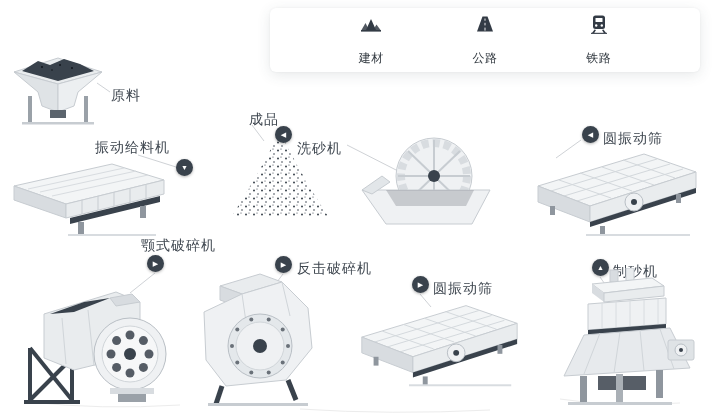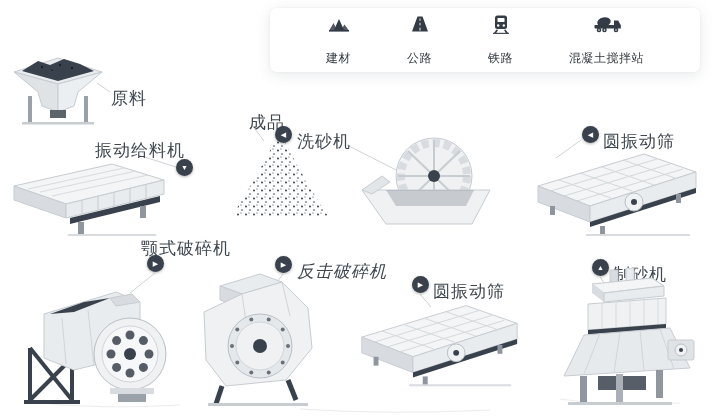--- a/index.html
+++ b/index.html
@@ -10,21 +10,21 @@
   .wires{position:absolute;left:0;top:0;width:720px;height:417px;pointer-events:none;}
   .app-card{
     position:absolute;left:270px;top:8px;width:430px;height:64px;background:#fff;
     border-radius:6px;box-shadow:0 3px 14px rgba(60,70,85,.12),0 0 2px rgba(60,70,85,.08);
     display:flex;align-items:center;justify-content:space-evenly;
   }
   .app-item{display:flex;flex-direction:column;align-items:center;gap:16px;}
   .app-icon{height:20px;display:flex;align-items:flex-end;}
   .app-icon svg{display:block;}
   .app-label{font-size:12px;color:#333a41;letter-spacing:.5px;white-space:nowrap;}
-  .node-label{position:absolute;font-size:17px;color:#3f4750;white-space:nowrap;letter-spacing:1px;}
+  .node-label{position:absolute;font-size:14px;color:#3f4750;white-space:nowrap;letter-spacing:1px;}
   .badge{
     position:absolute;width:17px;height:17px;border-radius:50%;background:#39424c;color:#fff;
     display:flex;align-items:center;justify-content:center;font-size:7px;line-height:1;
     box-shadow:0 1px 3px rgba(0,0,0,.3);cursor:pointer;
   }
   .illus{position:absolute;}
   .illus svg{display:block;width:100%;height:100%;}
 </style>
 </head>
 <body>
@@ -82,36 +82,20 @@
           <rect x="8.5" y="4" width="7" height="4" rx="0.6" fill="#ffffff"></rect>
           <circle cx="9.2" cy="11.5" r="1.2" fill="#ffffff"></circle>
           <circle cx="14.8" cy="11.5" r="1.2" fill="#ffffff"></circle>
           <path d="M7.5 15.5 L5 19 H7.2 L9 16 Z"></path>
           <path d="M16.5 15.5 L19 19 H16.8 L15 16 Z"></path>
           <rect x="4" y="18.8" width="16" height="1.1"></rect>
         </svg>
       </span>
       <span class="app-label">铁路</span>
     </div>
-    <div class="app-item">
-      <span class="app-icon">
-        <svg width="30" height="20" viewBox="0 0 30 20" fill="#333b45">
-          <ellipse cx="12" cy="8" rx="6.8" ry="4.6" transform="rotate(-12 12 8)"></ellipse>
-          <rect x="2.5" y="11" width="21" height="3.6" rx="0.8"></rect>
-          <path d="M22 6.5 h4.2 l2.6 4.8 v3.2 h-6.8 Z"></path>
-          <circle cx="7" cy="16" r="2.3"></circle>
-            <circle cx="12.5" cy="16" r="2.3"></circle>
-            <circle cx="24" cy="16" r="2.3"></circle>
-          <circle cx="7" cy="16" r="0.8" fill="#ffffff"></circle>
-            <circle cx="12.5" cy="16" r="0.8" fill="#ffffff"></circle>
-            <circle cx="24" cy="16" r="0.8" fill="#ffffff"></circle>
-        </svg>
-      </span>
-      <span class="app-label">混凝土搅拌站</span>
-    </div>
   </div>
 
   <div class="illus" style="left:8px;top:50px;width:100px;height:78px;">
     <svg viewBox="0 0 100 78">
       <polygon points="6,22 50,8 94,22 50,34" fill="#e9ecee" stroke="#c7ccd1"></polygon>
       <path d="M14,21 L30,11 L42,15 L56,9 L72,14 L86,21 L50,31 Z" fill="#39424c"></path>
       <circle cx="34" cy="17" r="1" fill="#11161c"></circle>
         <circle cx="52" cy="15" r="1" fill="#11161c"></circle>
         <circle cx="64" cy="18" r="1" fill="#11161c"></circle>
         <circle cx="44" cy="20" r="0.8" fill="#11161c"></circle>
@@ -163,21 +147,21 @@
           <circle cx="5" cy="1" r="0.6" fill="#39424c"></circle>
         </pattern>
       </defs>
       <path d="M52,6 C60,28 86,70 100,92 L4,92 C20,66 44,26 52,6 Z" fill="url(#sandDots)"></path>
     </svg>
   </div>
 
   <div class="badge" style="left:275px;top:126px;">
     <span>◀</span>
   </div>
-  <span class="node-label" style="left:297px;top:130px;">洗砂机</span>
+  <span class="node-label" style="left:297px;top:140px;">洗砂机</span>
   <div class="illus" style="left:356px;top:132px;width:140px;height:100px;">
     <svg viewBox="0 0 140 100">
       <circle cx="78" cy="44" r="38" fill="#eff1f3" stroke="#c7ccd1"></circle>
       <circle cx="78" cy="44" r="33" fill="none" stroke="#d8dce0" stroke-width="8" stroke-dasharray="7 4"></circle>
       <g stroke="#c7ccd1" stroke-width="2">
         <line x1="78" y1="44" x2="78" y2="8"></line>
           <line x1="78" y1="44" x2="104" y2="19"></line>
         <line x1="78" y1="44" x2="114" y2="44"></line>
           <line x1="78" y1="44" x2="104" y2="69"></line>
         <line x1="78" y1="44" x2="78" y2="80"></line>
@@ -252,21 +236,21 @@
       </g>
       <circle cx="116" cy="92" r="6" fill="#39424c"></circle>
       <rect x="96" y="126" width="44" height="6" fill="#d8dce0"></rect>
       <rect x="104" y="132" width="28" height="8" fill="#9aa1a8"></rect>
     </svg>
   </div>
 
   <div class="badge" style="left:275px;top:256px;">
     <span>▶</span>
   </div>
-  <span class="node-label" style="left:297px;top:260px;font-style:italic;">反击破碎机</span>
+  <span class="node-label" style="left:297px;top:260px;">反击破碎机</span>
   <div class="illus" style="left:186px;top:264px;width:145px;height:145px;">
     <svg viewBox="0 0 145 145">
       <polygon points="34,22 74,10 96,18 56,30" fill="#e9ecee" stroke="#c7ccd1"></polygon>
       <polygon points="34,22 56,30 56,44 34,36" fill="#d8dce0" stroke="#c7ccd1"></polygon>
       <polygon points="18,48 56,30 96,18 122,44 126,84 100,116 40,122 20,96" fill="#eff1f3" stroke="#c7ccd1"></polygon>
       <line x1="56" y1="30" x2="60" y2="58" stroke="#d0d5d9"></line>
       <line x1="96" y1="18" x2="104" y2="52" stroke="#d0d5d9"></line>
       <circle cx="74" cy="82" r="32" fill="#e4e8eb" stroke="#b9bfc5"></circle>
       <circle cx="74" cy="82" r="24" fill="#eff1f3" stroke="#d0d5d9"></circle>
       <g fill="#6a7179">

